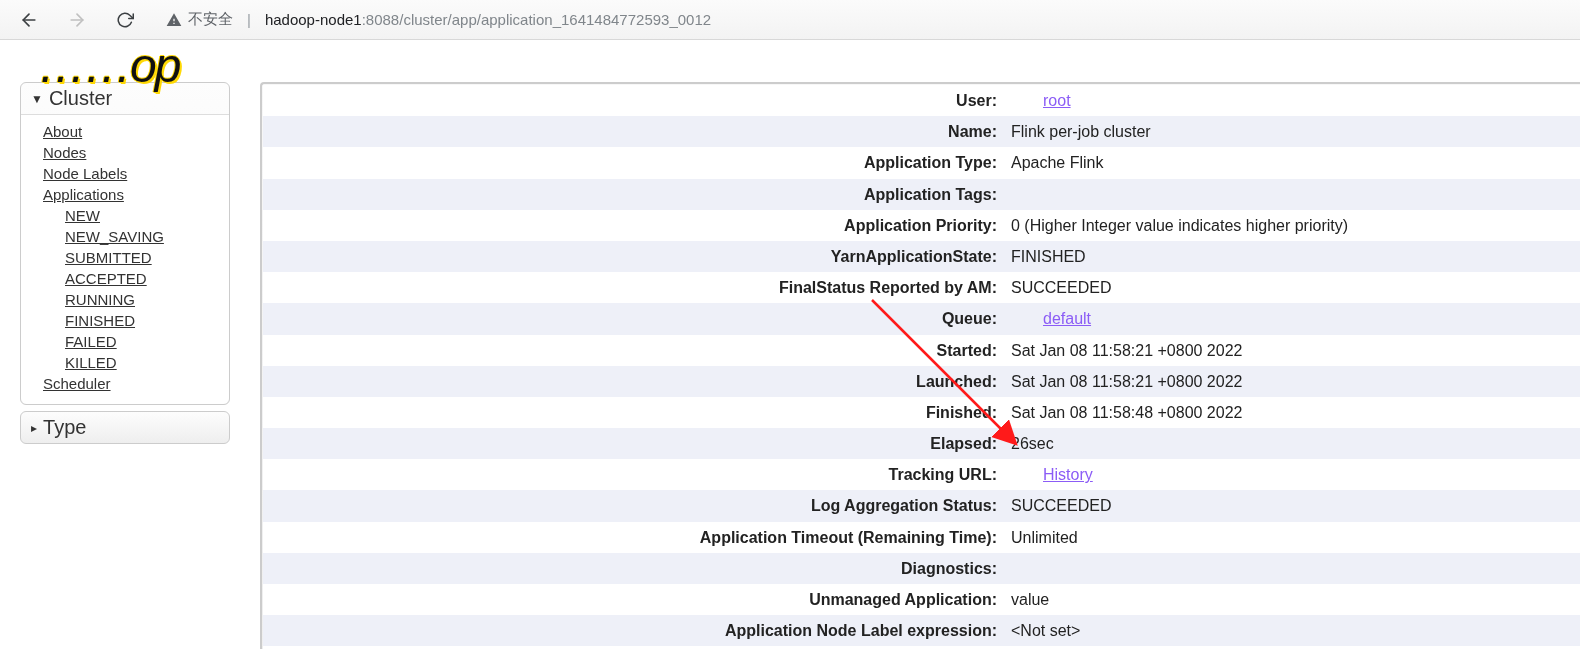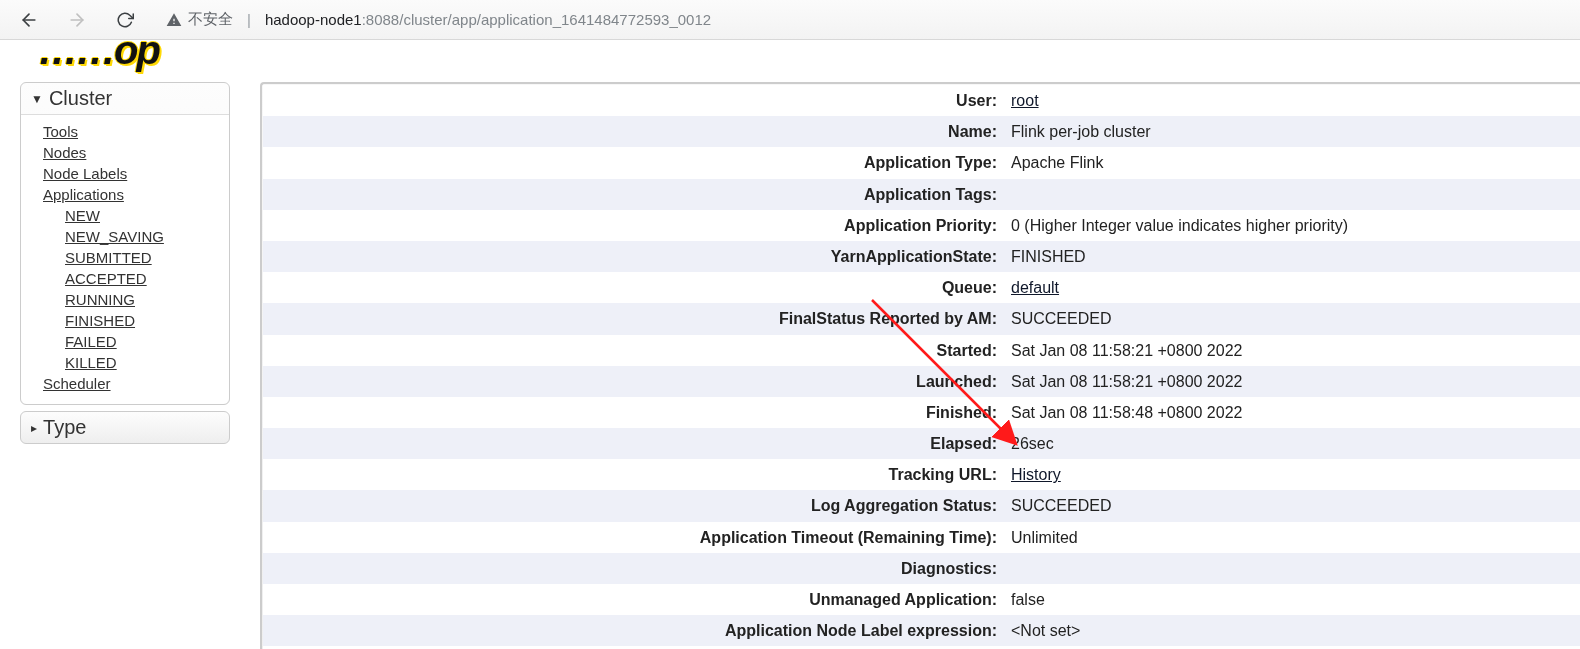--- a/index.html
+++ b/index.html
@@ -46,24 +46,24 @@
   .url-host { color: #202124; }
   .url-path { color: #80868b; }
 
   
   .page {
     position: relative;
     padding: 0;
   }
   .logo-frag {
     position: absolute;
-    left: 38px; top: 0;
+    left: 38px; top: 16px;
     font-family: "Comic Sans MS", cursive, sans-serif;
-    font-size: 40px;
-    font-weight: 700;
+    font-size: 48px;
+    font-weight: 400;
     font-style: italic;
     color: #111;
     text-shadow:
       1px 0 #ffd905, -1px 0 #ffd905, 0 1px #ffd905, 0 -1px #ffd905,
       2px 2px 0 #ffd905;
     letter-spacing: -2px;
     line-height: 20px;
   }
 
   .main-flex {
@@ -143,21 +143,21 @@
     width: 740px;
     text-align: right;
     font-weight: 700;
     color: #222;
     padding-right: 6px;
   }
   .details-table td.v {
     text-align: left;
     padding-left: 8px;
   }
-  .details-table a { color: #0f172a; text-decoration: underline; }
+  .details-table a { color: #8b5cf6; text-decoration: underline; margin-left: 32px; }
 
   
   .arrow-svg {
     position: absolute;
     left: 608px;
     top: 214px;
     pointer-events: none;
   }
 </style>
 </head>
@@ -202,21 +202,21 @@
   <div class="main-flex">
 
     <div class="sidebar">
       <div class="acc-section">
         <div class="acc-header">
           <span class="tri">▼</span>
           <span>Cluster</span>
         </div>
         <div class="acc-body">
           <div class="links-l1">
-              <a href="#">Tools</a>
+              <a href="#">About</a>
             </div>
           <div class="links-l1">
               <a href="#">Nodes</a>
             </div>
           <div class="links-l1">
               <a href="#">Node Labels</a>
             </div>
           <div class="links-l1">
               <a href="#">Applications</a>
             </div>
@@ -279,28 +279,28 @@
               </tr>
         <tr>
                 <td class="k">Application Priority:</td>
                 <td class="v">0 (Higher Integer value indicates higher priority)</td>
               </tr>
         <tr>
                 <td class="k">YarnApplicationState:</td>
                 <td class="v">FINISHED</td>
               </tr>
         <tr>
+                <td class="k">FinalStatus Reported by AM:</td>
+                <td class="v">SUCCEEDED</td>
+              </tr>
+        <tr>
                 <td class="k">Queue:</td>
                 <td class="v"><a href="#">default</a></td>
               </tr>
         <tr>
-                <td class="k">FinalStatus Reported by AM:</td>
-                <td class="v">SUCCEEDED</td>
-              </tr>
-        <tr>
                 <td class="k">Started:</td>
                 <td class="v">Sat Jan 08 11:58:21 +0800 2022</td>
               </tr>
         <tr>
                 <td class="k">Launched:</td>
                 <td class="v">Sat Jan 08 11:58:21 +0800 2022</td>
               </tr>
         <tr>
                 <td class="k">Finished:</td>
                 <td class="v">Sat Jan 08 11:58:48 +0800 2022</td>
@@ -320,21 +320,21 @@
         <tr>
                 <td class="k">Application Timeout (Remaining Time):</td>
                 <td class="v">Unlimited</td>
               </tr>
         <tr>
                 <td class="k">Diagnostics:</td>
                 <td class="v"></td>
               </tr>
         <tr>
                 <td class="k">Unmanaged Application:</td>
-                <td class="v">false</td>
+                <td class="v">value</td>
               </tr>
         <tr>
                 <td class="k">Application Node Label expression:</td>
                 <td class="v">&lt;Not set&gt;</td>
               </tr>
         <tr>
                 <td class="k">AM container Node Label expression:</td>
                 <td class="v">&lt;DEFAULT_PARTITION&gt;</td>
               </tr>
       </tbody>

